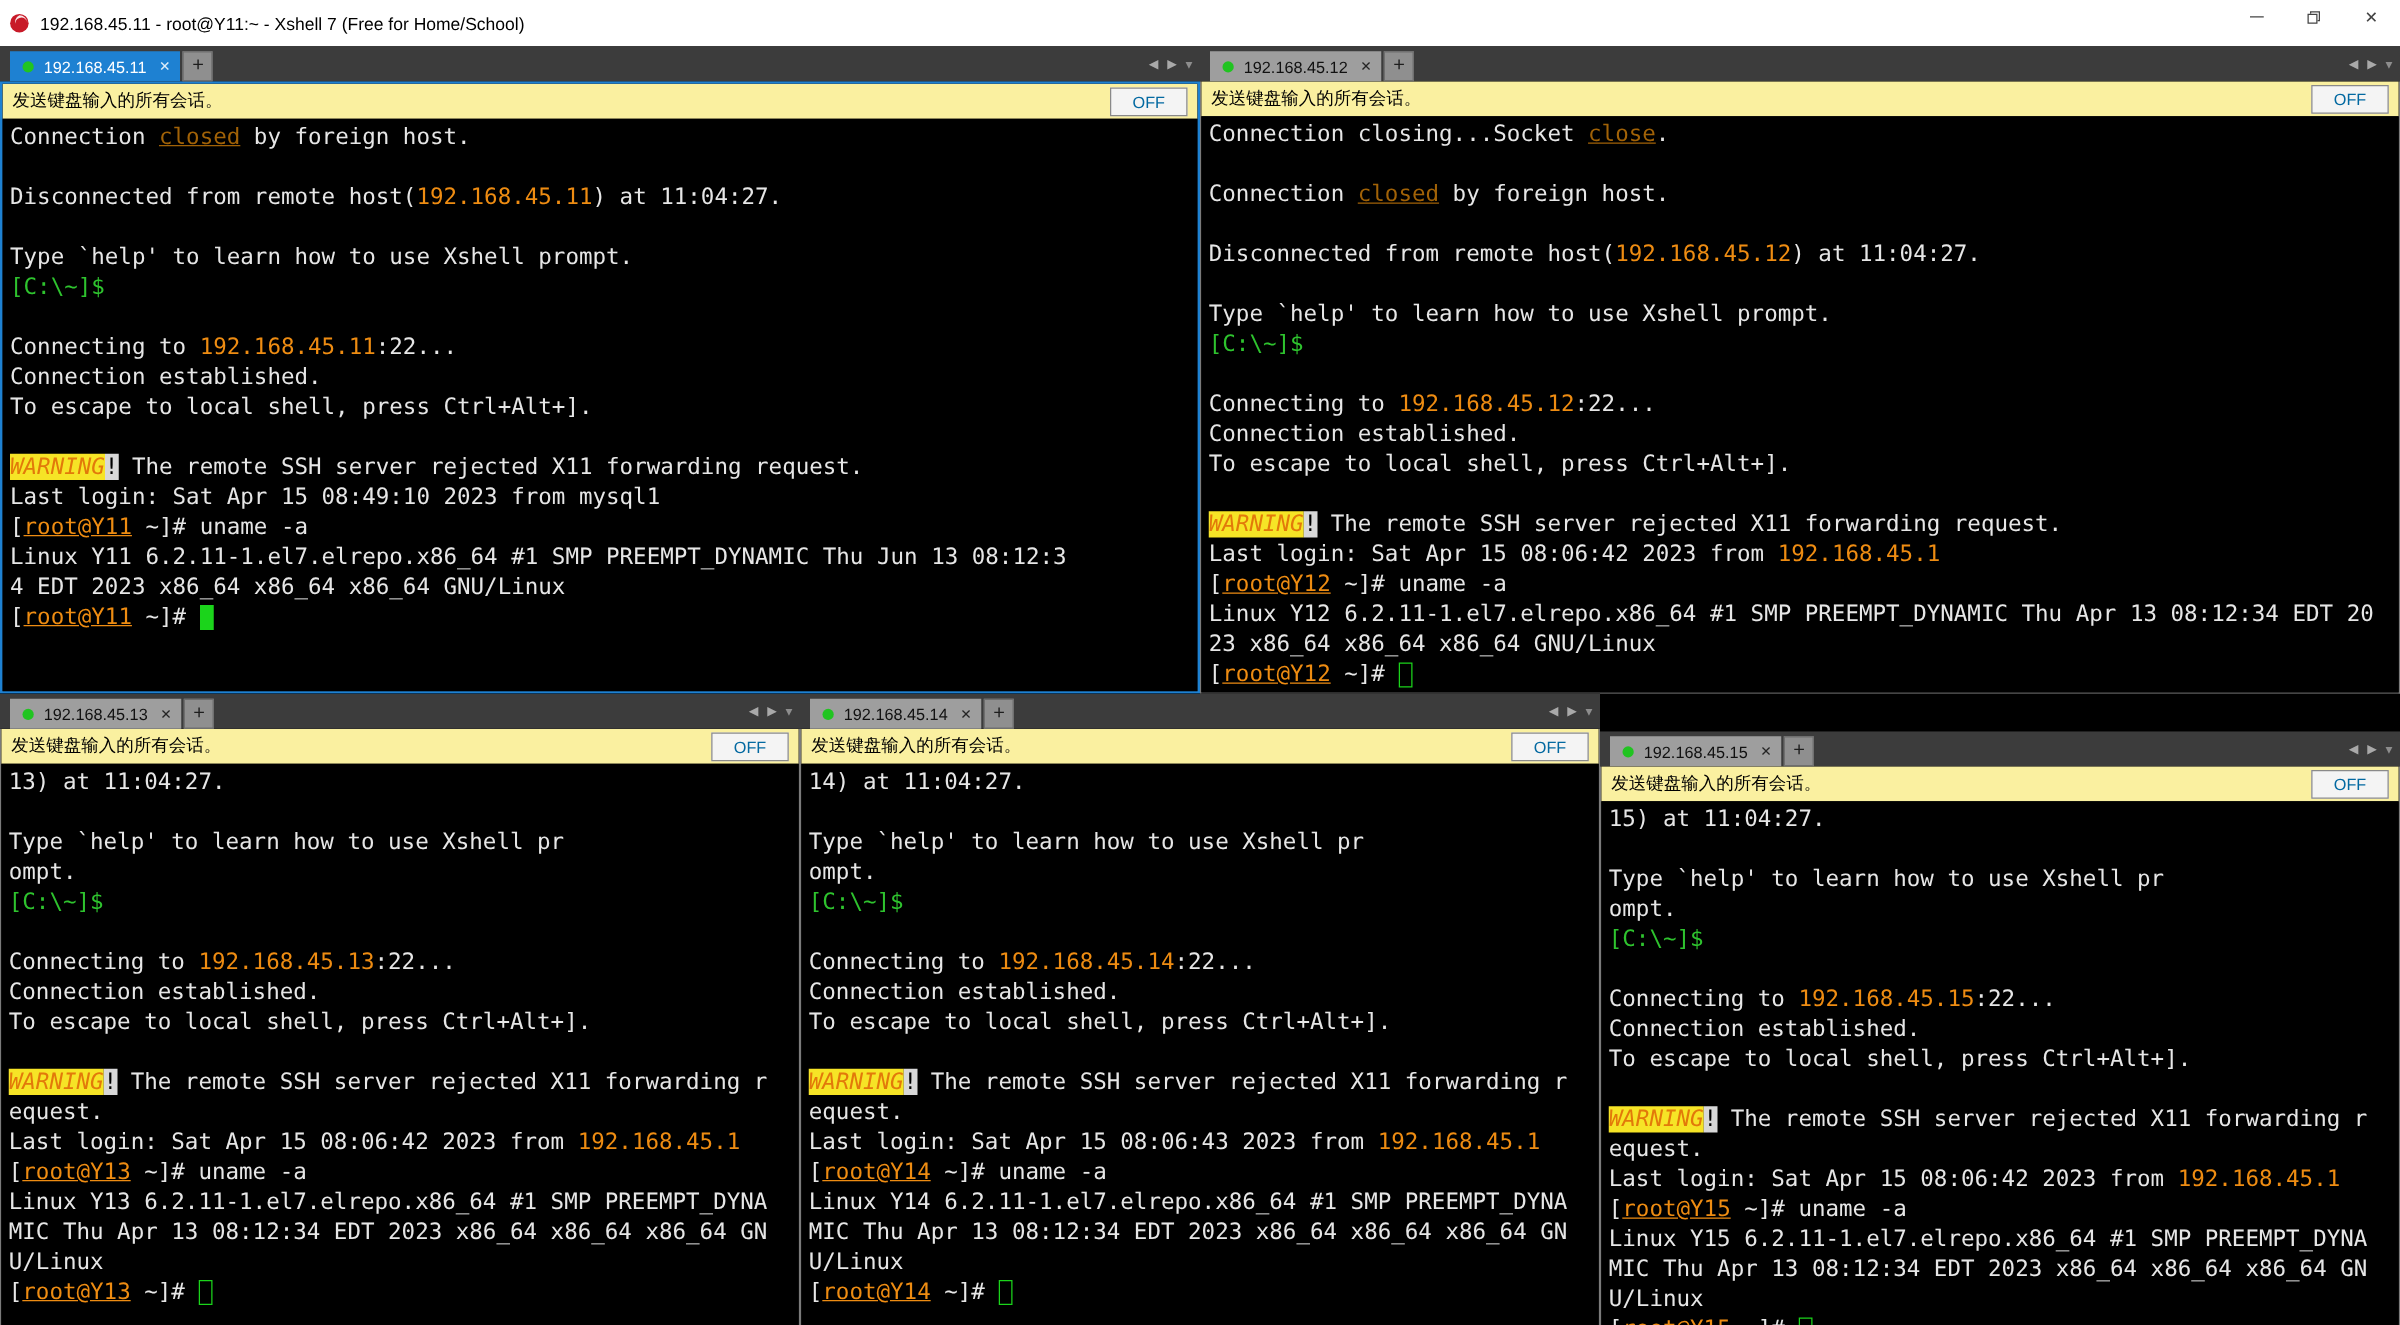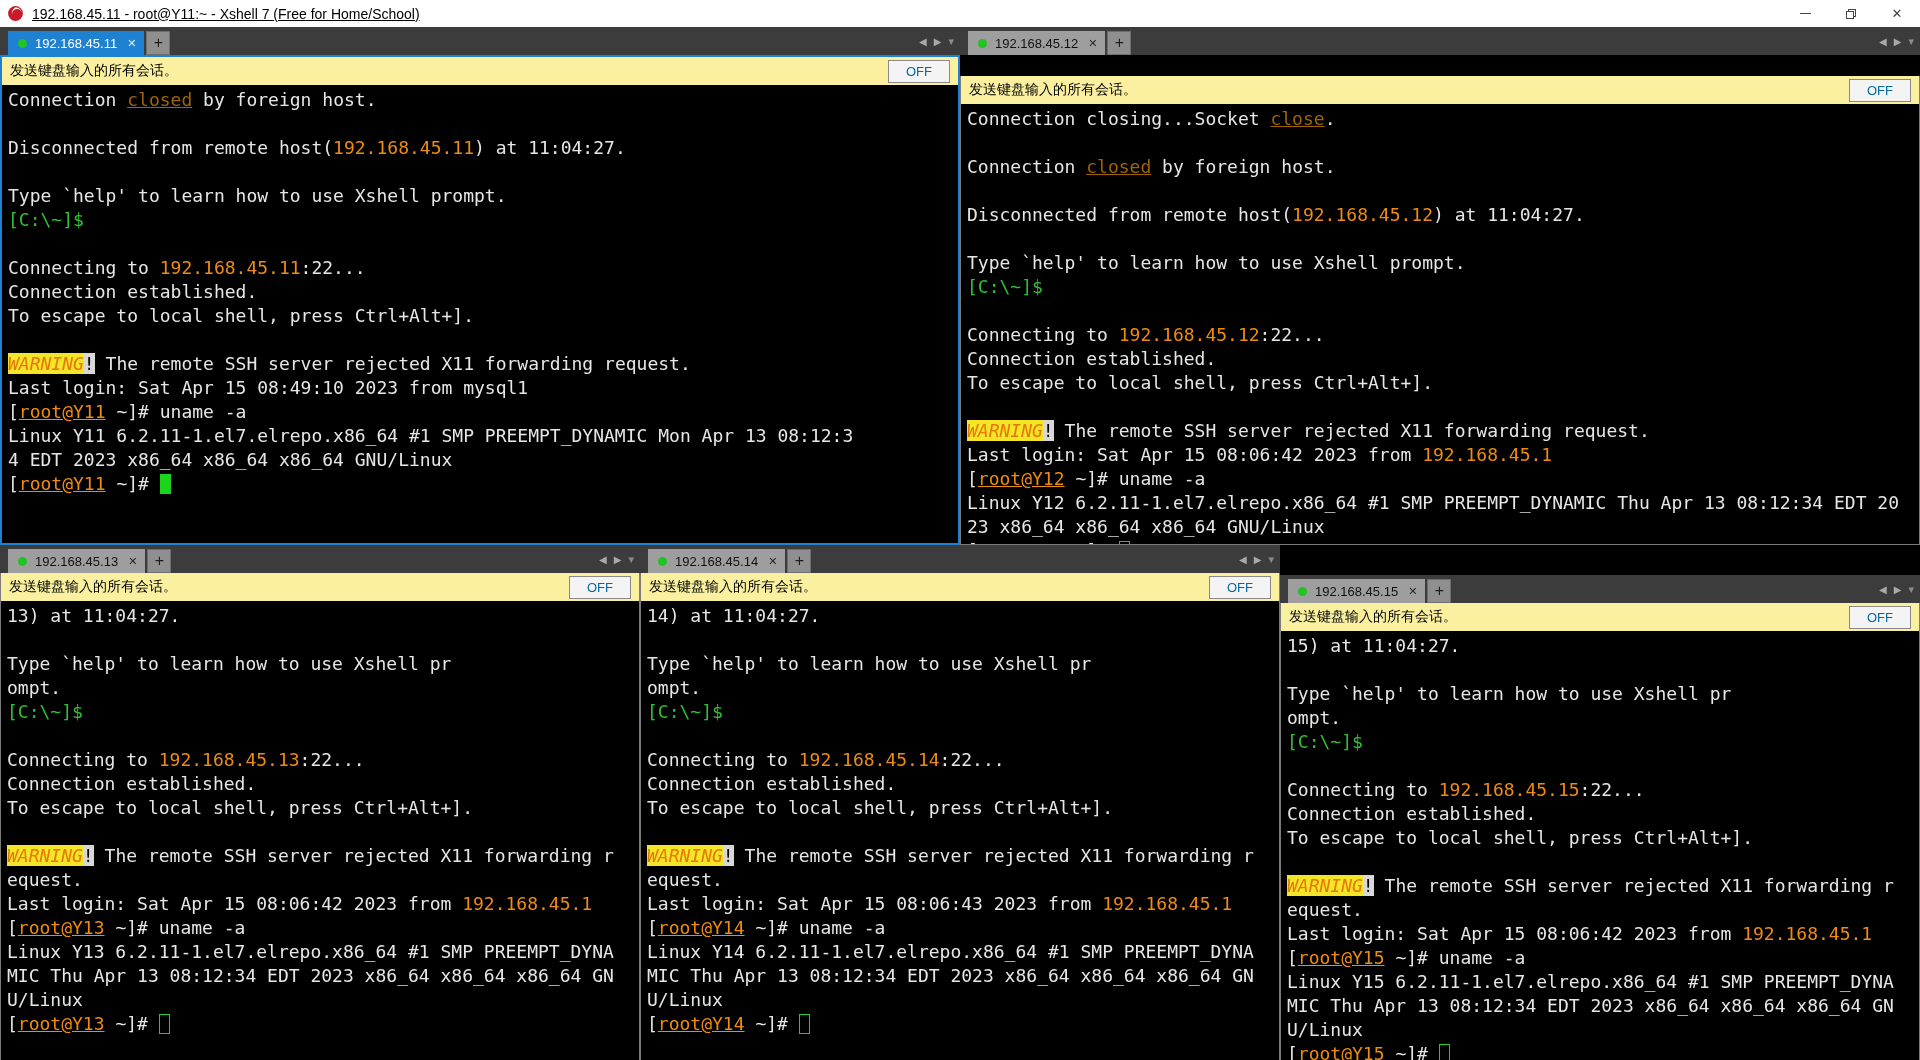--- a/index.html
+++ b/index.html
@@ -1,35 +1,35 @@
 <!DOCTYPE html>
 <html><head>
 <meta charset="utf-8">
 <style>
   * { margin:0; padding:0; box-sizing:border-box; }
   html,body { width:1920px; height:1060px; overflow:hidden; background:#000; }
   body { font-family:"Liberation Sans", sans-serif; }
 
   
-  .titlebar { height:27px; background:#ffffff; display:flex; align-items:center; position:relative;text-decoration:underline; }
+  .titlebar { height:37px; background:#ffffff; display:flex; align-items:center; position:relative; }
   .app-icon { width:17px; height:17px; margin-left:7px; margin-right:8px; flex:0 0 auto; }
   .title-text { font-size:14px; color:#000; white-space:nowrap; }
   .win-controls { position:absolute; right:0; top:0; height:27px; display:flex; }
   .win-btn { width:46px; height:27px; display:flex; align-items:center; justify-content:center; color:#444; }
   .min-glyph { display:inline-block; width:11px; border-top:1px solid #444; }
   .restore-glyph { position:relative; width:10px; height:10px; }
   .restore-glyph .r1 { position:absolute; left:0; bottom:0; width:8px; height:8px; border:1px solid #444; background:#fff; }
   .restore-glyph .r2 { position:absolute; right:0; top:0; width:8px; height:8px; border:1px solid #444; }
   .close-glyph { font-size:13px; line-height:1; color:#444; }
 
   
   .row1 { display:flex; height:518px; }
   .row2 { display:flex; height:517px; }
   .pane { display:flex; flex-direction:column; overflow:hidden; background:#000; }
-  .pane-11 { width:960px; } .pane-12 { width:960px;gap:21px; }
+  .pane-11 { width:960px; } .pane-12 { width:960px; }
   .pane-13 { width:640px; } .pane-14 { width:640px; } .pane-15 { width:640px;margin-top:30px; }
 
   
   .tabbar { height:28px; background:#3c3c3c; display:flex; align-items:flex-end; position:relative; flex:0 0 auto; }
   .tab { height:24px; display:flex; align-items:center; padding:0 8px 0 10px; margin-left:8px; font-size:13px; cursor:default; }
   .tab.active { background:#1e81d2; color:#ffffff; }
   .tab.inactive { background:#9e9e9e; color:#111111; }
   .dot { width:9px; height:9px; border-radius:50%; background:#21c421; margin-right:8px; flex:0 0 auto; }
   .tab-label { white-space:nowrap; }
   .tab-close { margin-left:10px; font-size:11px; opacity:.85; }
@@ -116,21 +116,21 @@
           <div class="tline"><span class="t-d">Type `help' to learn how to use Xshell prompt.</span></div>
           <div class="tline"><span class="t-g">[C:\~]$</span></div>
           <div class="tline">&nbsp;</div>
           <div class="tline"><span class="t-d">Connecting to </span><span class="t-o">192.168.45.11</span><span class="t-d">:22...</span></div>
           <div class="tline"><span class="t-d">Connection established.</span></div>
           <div class="tline"><span class="t-d">To escape to local shell, press Ctrl+Alt+].</span></div>
           <div class="tline">&nbsp;</div>
           <div class="tline"><span class="t-w">WARNING</span><span class="t-b">!</span><span class="t-d"> The remote SSH server rejected X11 forwarding request.</span></div>
           <div class="tline"><span class="t-d">Last login: Sat Apr 15 08:49:10 2023 from mysql1</span></div>
           <div class="tline"><span class="t-d">[</span><span class="t-u">root@Y11</span><span class="t-d"> ~]# uname -a</span></div>
-          <div class="tline"><span class="t-d">Linux Y11 6.2.11-1.el7.elrepo.x86_64 #1 SMP PREEMPT_DYNAMIC Mon Apr 13 08:12:3</span></div>
+          <div class="tline"><span class="t-d">Linux Y11 6.2.11-1.el7.elrepo.x86_64 #1 SMP PREEMPT_DYNAMIC Thu Jun 13 08:12:3</span></div>
           <div class="tline"><span class="t-d">4 EDT 2023 x86_64 x86_64 x86_64 GNU/Linux</span></div>
           <div class="tline"><span class="t-d">[</span><span class="t-u">root@Y11</span><span class="t-d"> ~]# </span><span class="t-cf"></span></div>
         </div>
     </div>
   </div>
 
   <div class="pane pane-12">
     <div class="tabbar">
       <div class="tab inactive">
         <span class="dot"></span>

